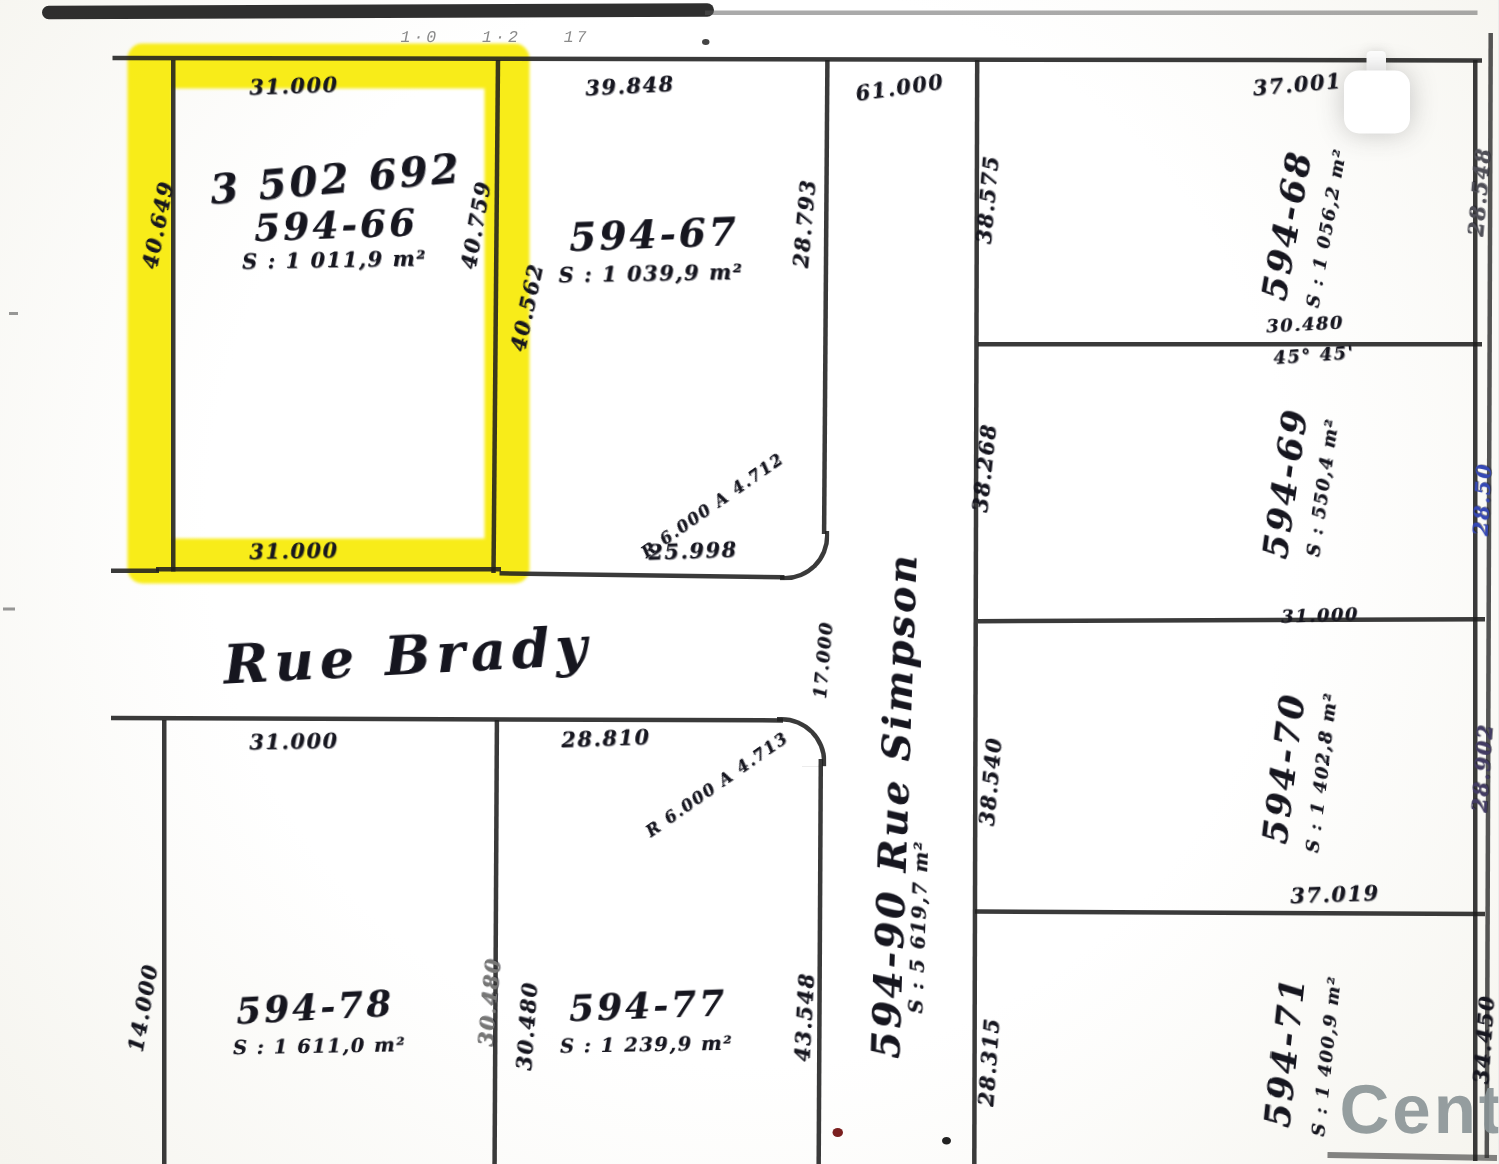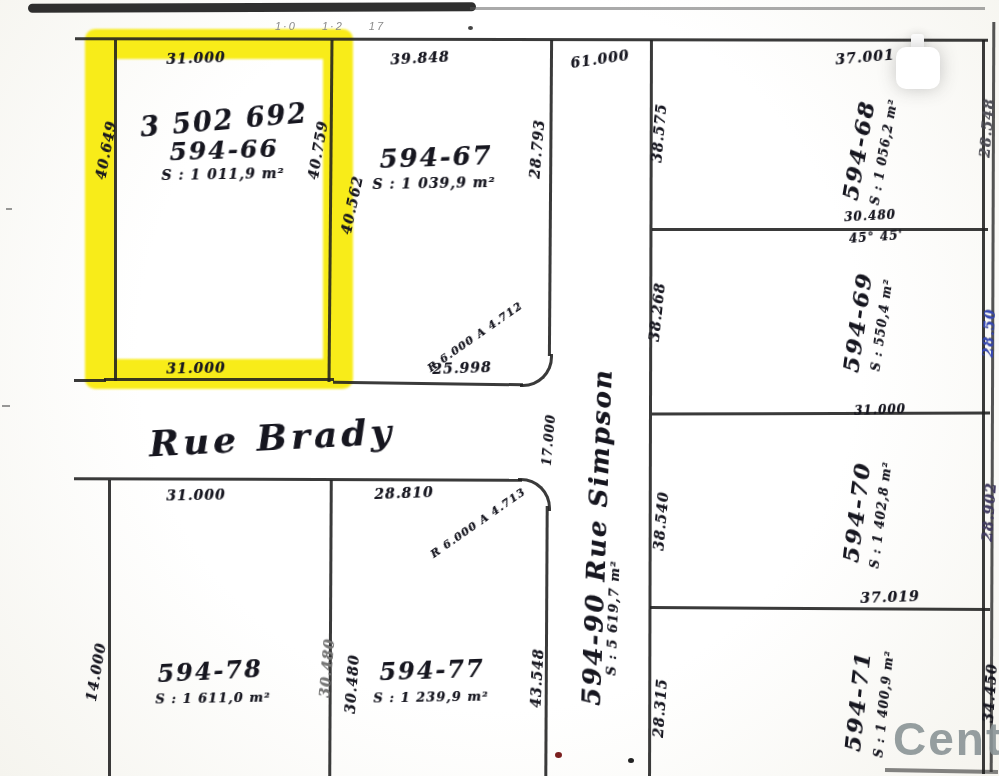--- a/index.html
+++ b/index.html
@@ -37,21 +37,21 @@
   #overlay-btn{
     position:absolute;left:896px;top:47px;width:44px;height:42px;
     background:#ffffff;border-radius:10px;
     box-shadow:0 0 18px rgba(60,60,60,0.28);border:none;cursor:pointer;
   }
   #overlay-btn-tab{
     position:absolute;left:911px;top:34px;width:13px;height:16px;
     background:#ffffff;border-radius:3px;box-shadow:0 0 8px rgba(80,80,80,0.18);
   }
   #topmarks{
-    position:absolute;font-family:Liberation Sans, sans-serif;font-style:italic;
+    position:absolute;font-family:Liberation Mono, monospace;font-style:italic;
     font-size:11px;color:#8a8a8a;letter-spacing:2px;word-spacing:20px;
     white-space:nowrap;filter:blur(0.3px);
   }
 </style>
 </head>
 <body>
 
 <div id="plat">
 
   <div class="ln" style="left:28px;top:3px;width:448px;height:9px;background:#121212;border-radius:5px;transform:rotate(-0.2deg);"></div>

